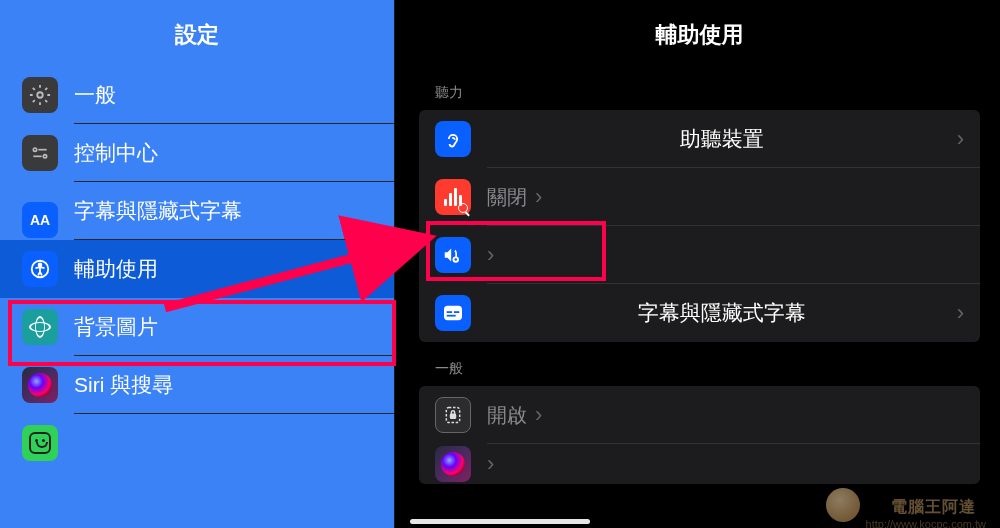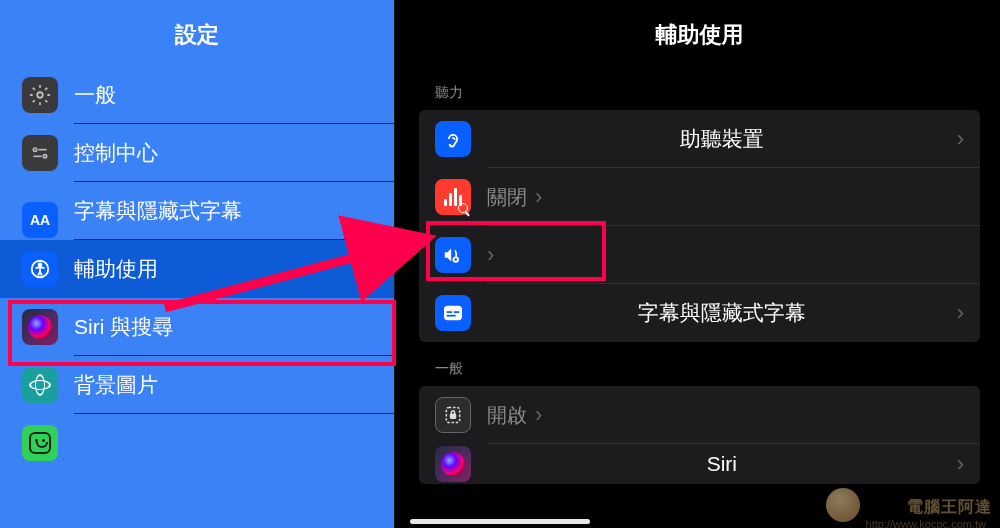--- a/index.html
+++ b/index.html
@@ -237,21 +237,21 @@
     position:absolute;
     bottom:4px; left:50%;
     transform:translateX(-50%);
     width:180px; height:5px;
     background:#fff; border-radius:3px;
     opacity:0.9;
   }
   
   .watermark {
     position:absolute;
-    right:8px; bottom:10px;
+    right:24px; bottom:10px;
     font-size:16px;
     color:rgba(200,160,100,0.5);
     font-weight:bold;
     letter-spacing:1px;
   }
   .watermark-small {
     position:absolute;
     right:14px; bottom:-2px;
     font-size:11px;
     color:rgba(200,160,100,0.35);
@@ -310,32 +310,32 @@
           <svg width="22" height="22" viewBox="0 0 24 24" fill="none" stroke="#fff" stroke-width="2">
               <circle cx="12" cy="12" r="9"></circle>
               <circle cx="12" cy="7.5" r="1.5" fill="#fff"></circle>
               <path d="M7 11l5-1 5 1M12 10v5m-2 4 2-4 2 4"></path>
             </svg>
         </div>
         <span class="sidebar-label">輔助使用</span>
       </div>
 
       <div class="sidebar-item">
+        <div class="icon-box ic-wallpaper">
+          <div class="flower"></div>
+        </div>
+        <span class="sidebar-label">背景圖片</span>
+        <div class="sep"></div>
+      </div>
+
+      <div class="sidebar-item">
         <div class="icon-box ic-siri">
           <div class="siri-orb"></div>
         </div>
         <span class="sidebar-label">Siri 與搜尋</span>
-        <div class="sep"></div>
-      </div>
-
-      <div class="sidebar-item">
-        <div class="icon-box ic-wallpaper">
-          <div class="flower"></div>
-        </div>
-        <span class="sidebar-label">背景圖片</span>
         <div class="sep"></div>
       </div>
 
       <div class="sidebar-item">
         <div class="icon-box ic-faceid">
           <div class="faceid-sq"></div>
         </div>
 
       </div>
 
@@ -417,21 +417,20 @@
           </div>
           <span class="row-value">開啟</span>
           <span class="chevron">›</span>
           <div class="rsep"></div>
         </div>
 
         <div class="row" style="height:40px;">
           <div class="icon-box ic-siri">
             <div class="siri-orb"></div>
           </div>
-          <span class="row-label">Siri</span>
           <span class="chevron">›</span>
         </div>
 
       </div>
 
     </div>
   </div>
 </div>
 
 <div class="hl-1"></div>

